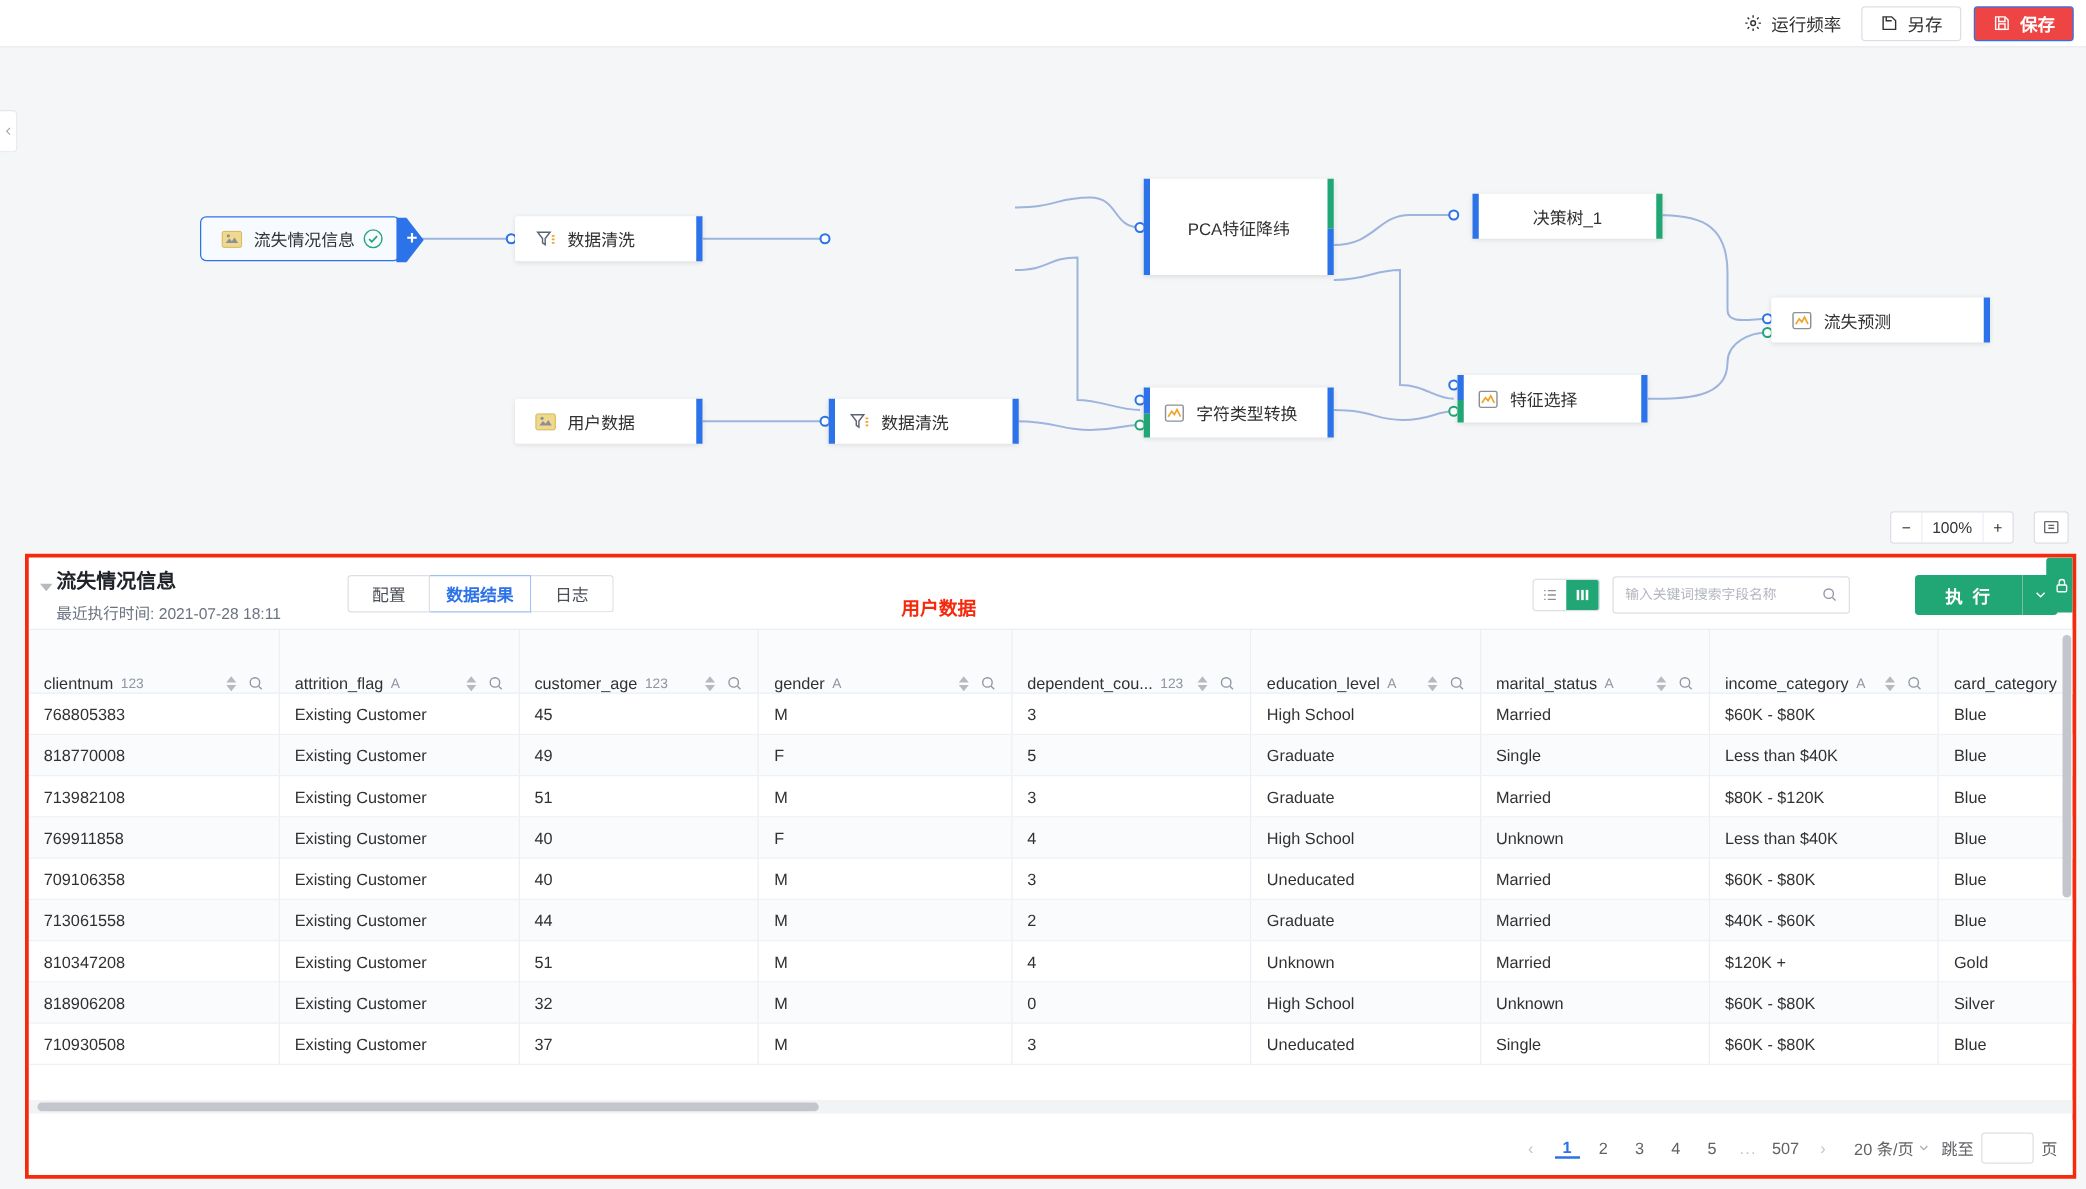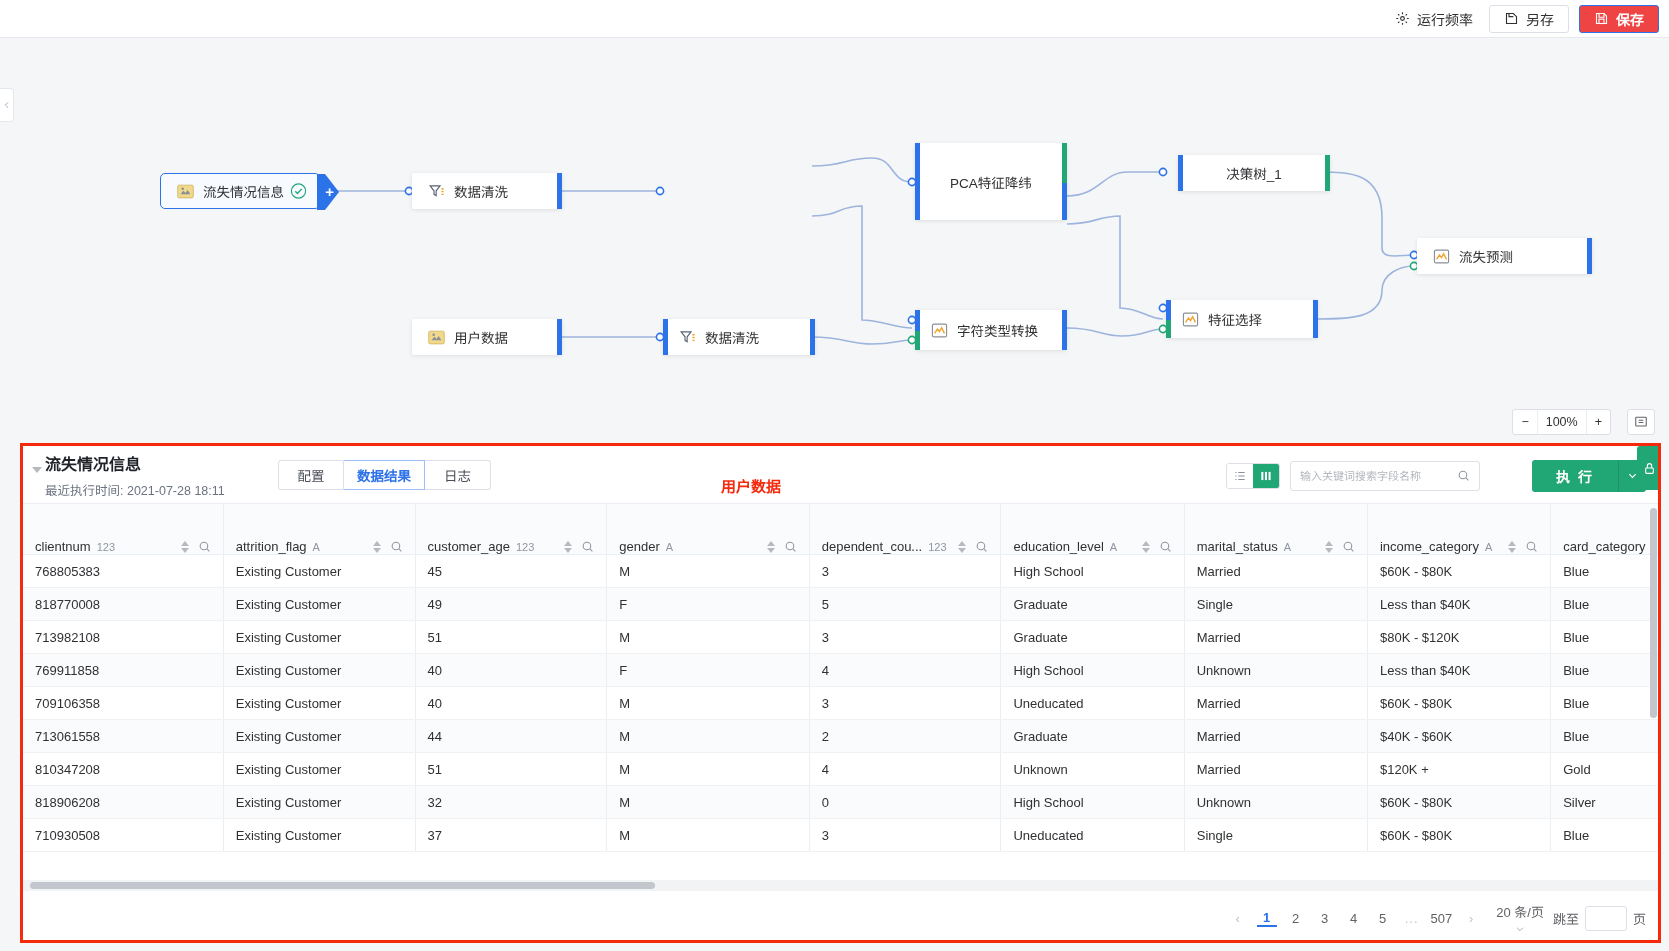--- a/index.html
+++ b/index.html
@@ -208,21 +208,21 @@
   .pager {
     position: absolute; left: 0; bottom: 0; width: 1641px; height: 44px;
     display: flex; align-items: center; justify-content: flex-end;
     gap: 9px; padding-right: 18px; font-size: 13px; color: #606266;
     background: #fff;
   }
   .pg { min-width: 20px; text-align: center; cursor: pointer; color: #606266; }
   .pg.cur { color: #2c72e8; font-weight: bold; border-bottom: 2px solid #2c72e8; }
   .pg.arrow { color: #c0c4cc; }
   .pg.ell { color: #c0c4cc; letter-spacing: 1px; }
-  .pgsize { display: flex; align-items: center; gap: 3px; cursor: pointer; margin-left: 6px; flex-direction: column; }
+  .pgsize { display: flex; align-items: center; gap: 3px; cursor: pointer; margin-left: 6px; }
   .jump { display: flex; align-items: center; gap: 6px; }
   .jump .jbox { width: 42px; height: 25px; border: 1px solid #dcdfe6; border-radius: 3px; }
 
   
   .lock-tab {
     position: absolute; right: -3px; top: 0; width: 24px; height: 44px;
     background: #21a675; border-radius: 3px 0 0 3px; z-index: 25;
     display: flex; align-items: center; justify-content: center;
   }
   .lock-tab svg { width: 13px; height: 13px; }

